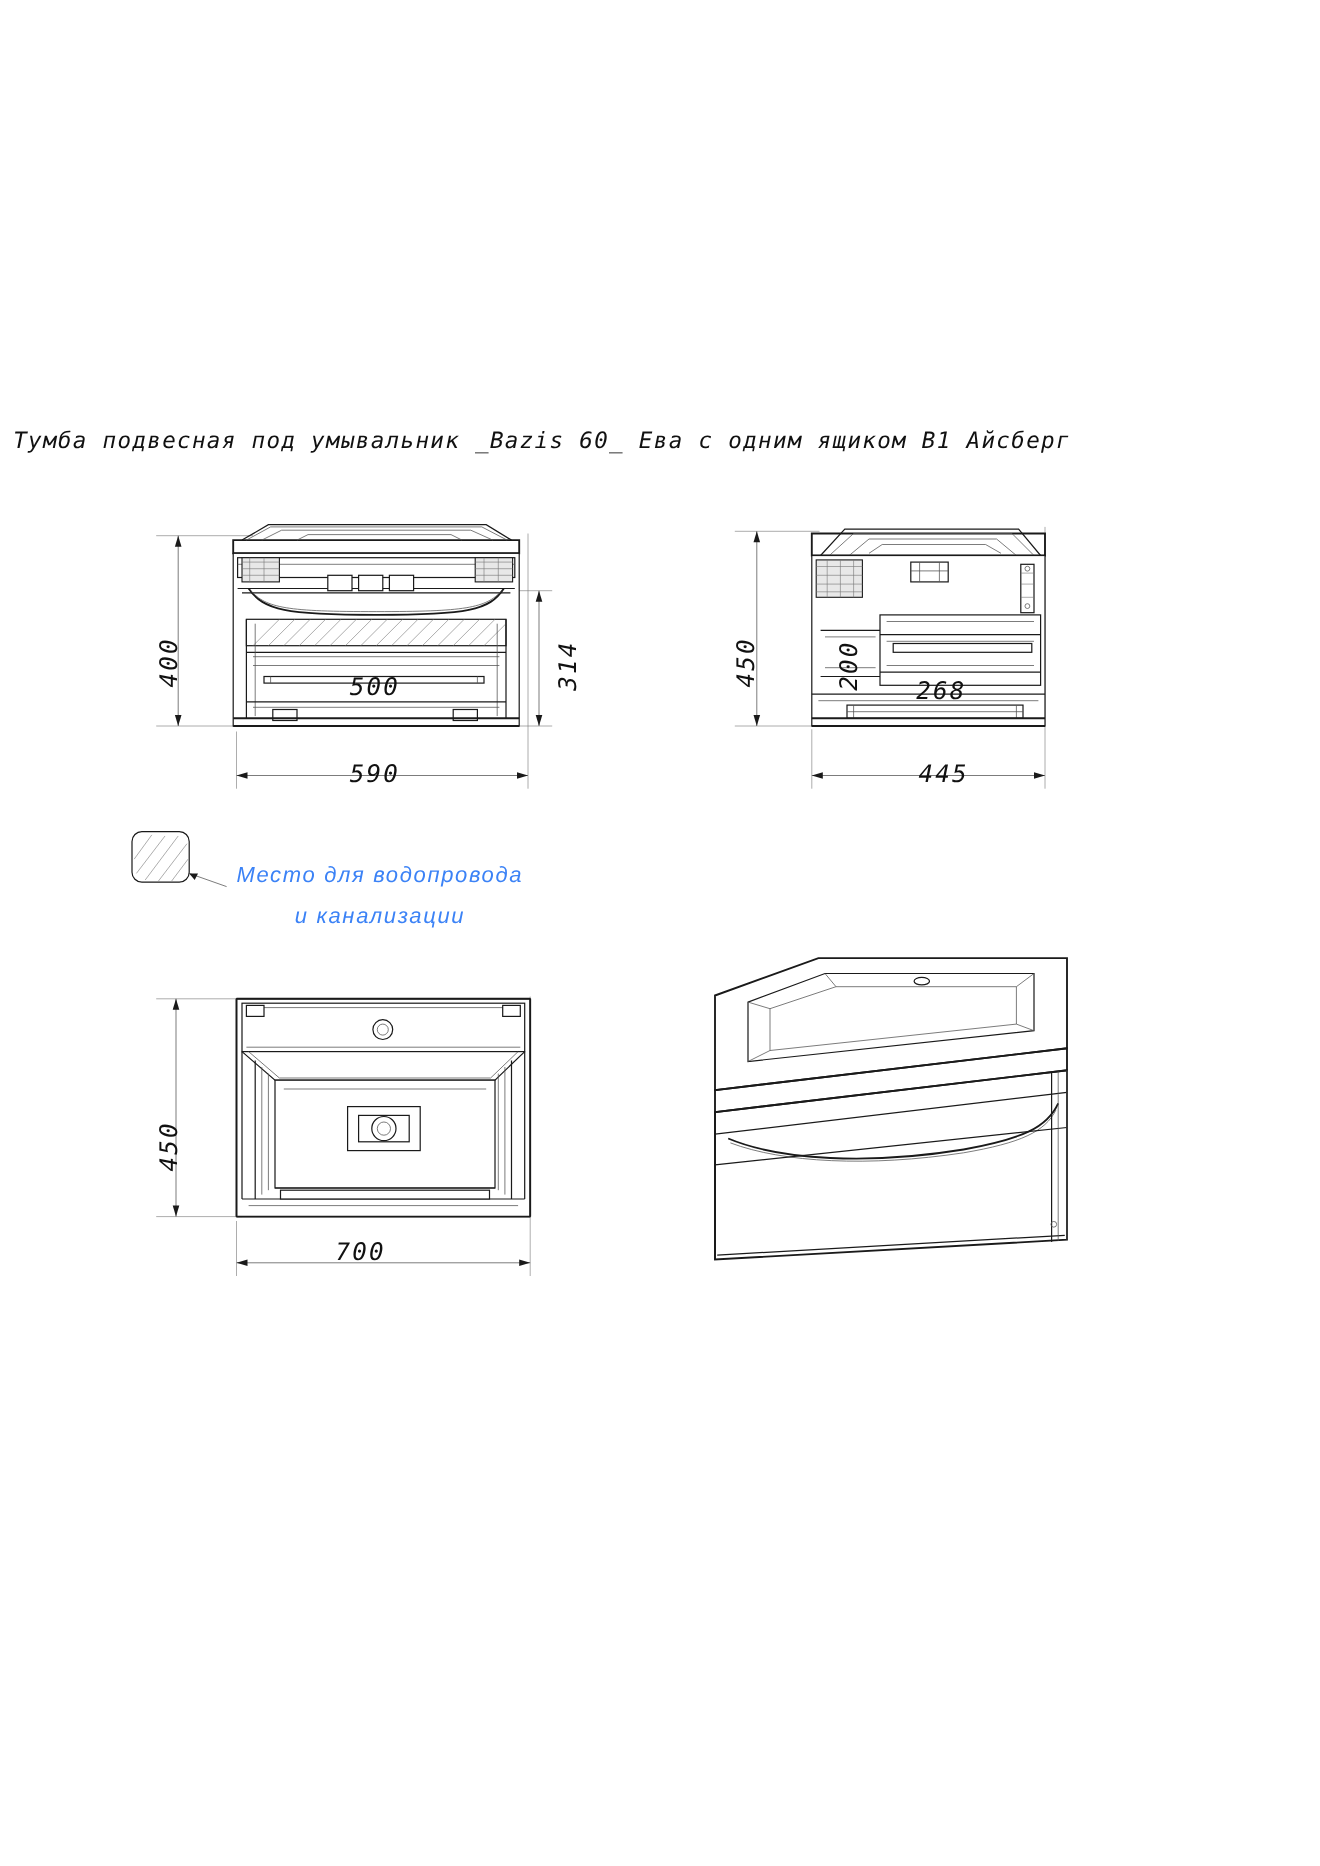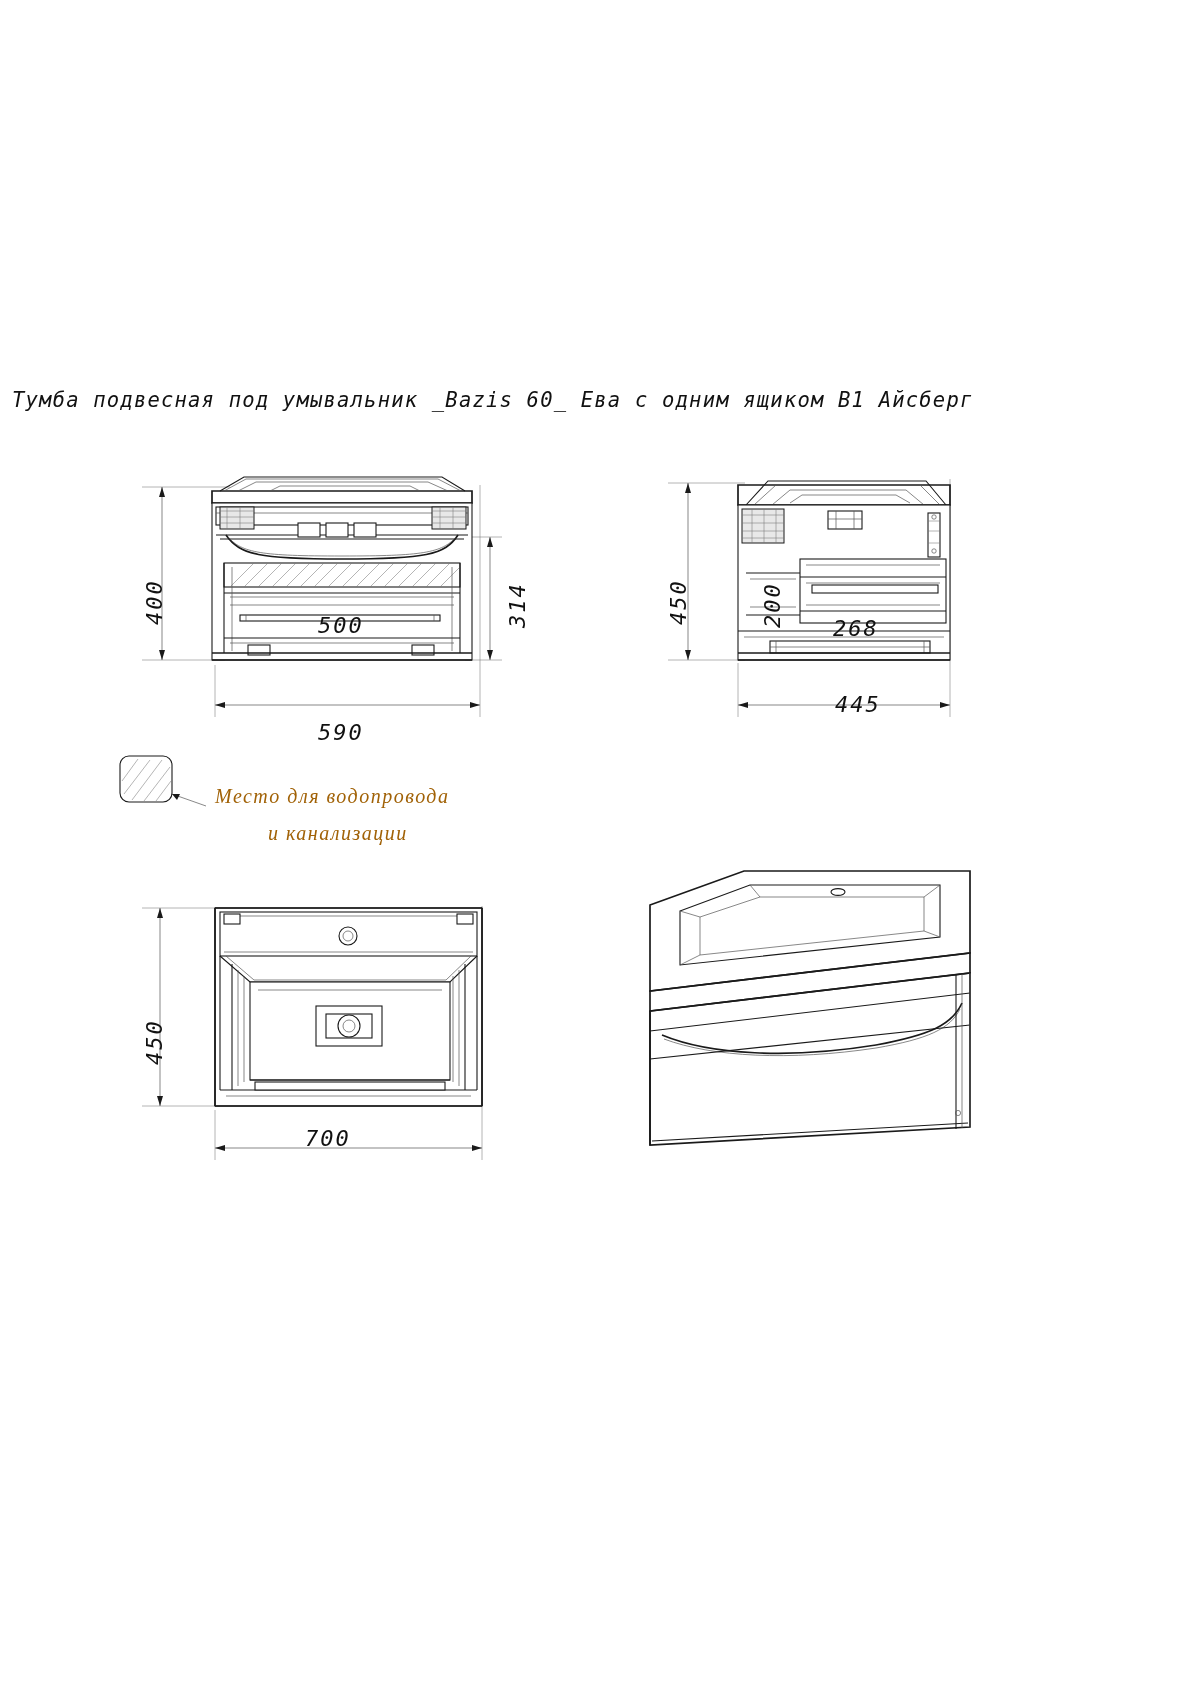--- a/index.html
+++ b/index.html
@@ -44,25 +44,25 @@
     letter-spacing: 2px;
     color: #111;
     white-space: nowrap;
   }
   .dim.vert {
     transform-origin: 0 0;
     transform: rotate(-90deg);
   }
   .note {
     position: absolute;
-    font-family: Liberation Serif, serif;
+    font-family: Liberation Sans, sans-serif;
     font-style: italic;
     font-size: 20px;
     letter-spacing: 1.5px;
-    color: #a16207;
+    color: #3b82f6;
     white-space: nowrap;
   }
   svg { display:block; }
   .ln { stroke:#1a1a1a; fill:none; stroke-width:1.1; }
   .ln2 { stroke:#1a1a1a; fill:none; stroke-width:1.7; }
   .thin { stroke:#555; fill:none; stroke-width:0.7; }
   .xthin { stroke:#777; fill:none; stroke-width:0.55; }
   .fillw { fill:#ffffff; stroke:#1a1a1a; stroke-width:1.1; }
   .fillgr { fill:#e8e8e8; stroke:#1a1a1a; stroke-width:1.0; }
 </style>
@@ -153,21 +153,21 @@
     <path class="thin" d="M110,188 L334,188"></path>
     <rect class="fillw" x="128" y="190" width="22" height="10"></rect>
     <rect class="fillw" x="292" y="190" width="22" height="10"></rect>
     <path class="ln2" d="M92,198 L352,198"></path>
     <path class="ln2" d="M92,205 L352,205"></path>
   </svg>
 
   <div class="dim vert" style="left:142px;top:625px;">400</div>
   <div class="dim vert" style="left:505px;top:628px;">314</div>
   <div class="dim" style="left:318px;top:613px;text-align:center;">500</div>
-  <div class="dim" style="left:318px;top:692px;margin-top:28px;">590</div>
+  <div class="dim" style="left:318px;top:692px;">590</div>
 
   <svg class="view-side" style="position:absolute;left:650px;top:455px;" width="420" height="290" viewBox="0 0 420 290">
 
     <line class="xthin" x1="18" y1="28" x2="95" y2="28"></line>
     <line class="xthin" x1="18" y1="205" x2="95" y2="205"></line>
     <line class="thin" x1="38" y1="28" x2="38" y2="205"></line>
     <polygon points="38,28 35,38 41,38" fill="#1a1a1a"></polygon>
     <polygon points="38,205 35,195 41,195" fill="#1a1a1a"></polygon>
 
     <line class="thin" x1="132" y1="100" x2="132" y2="205"></line>

